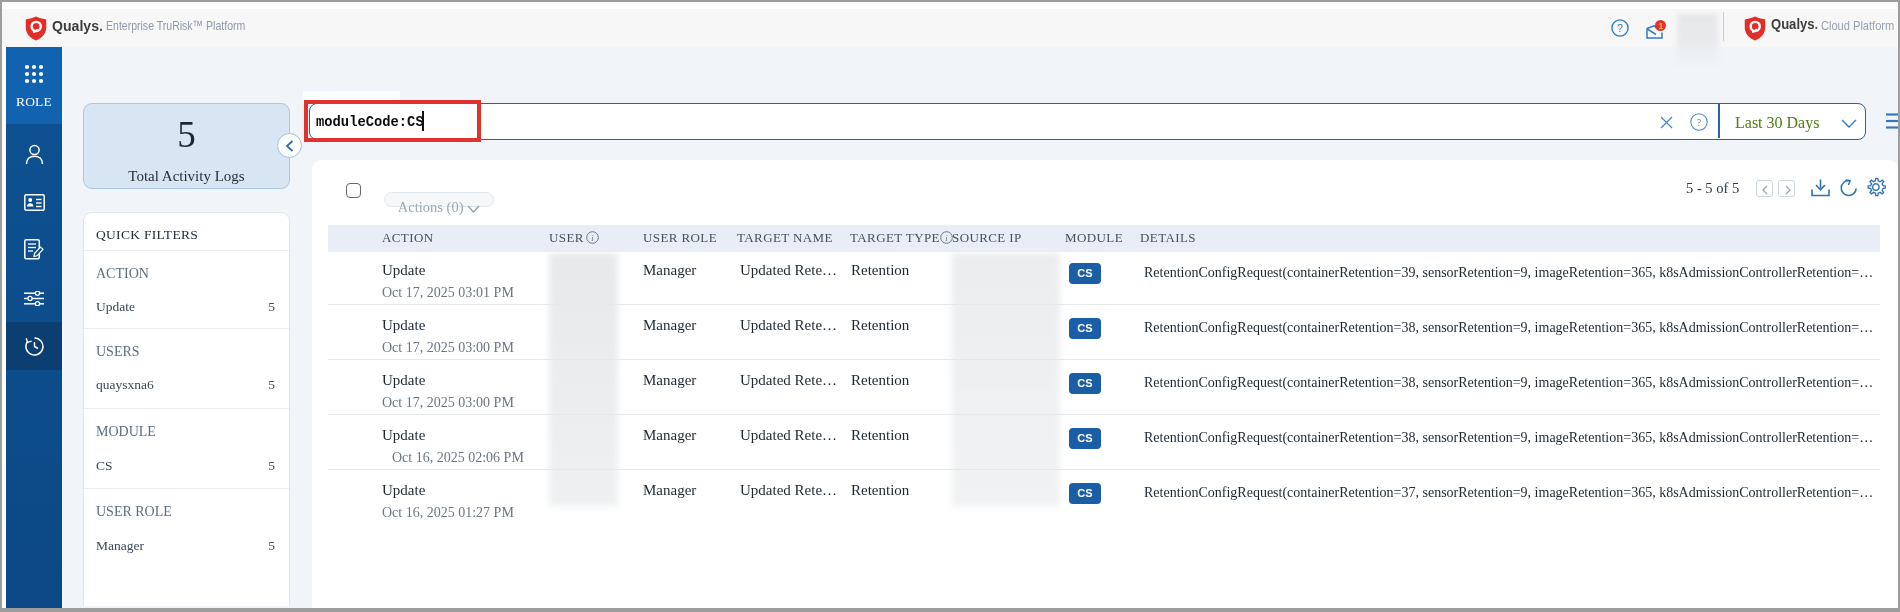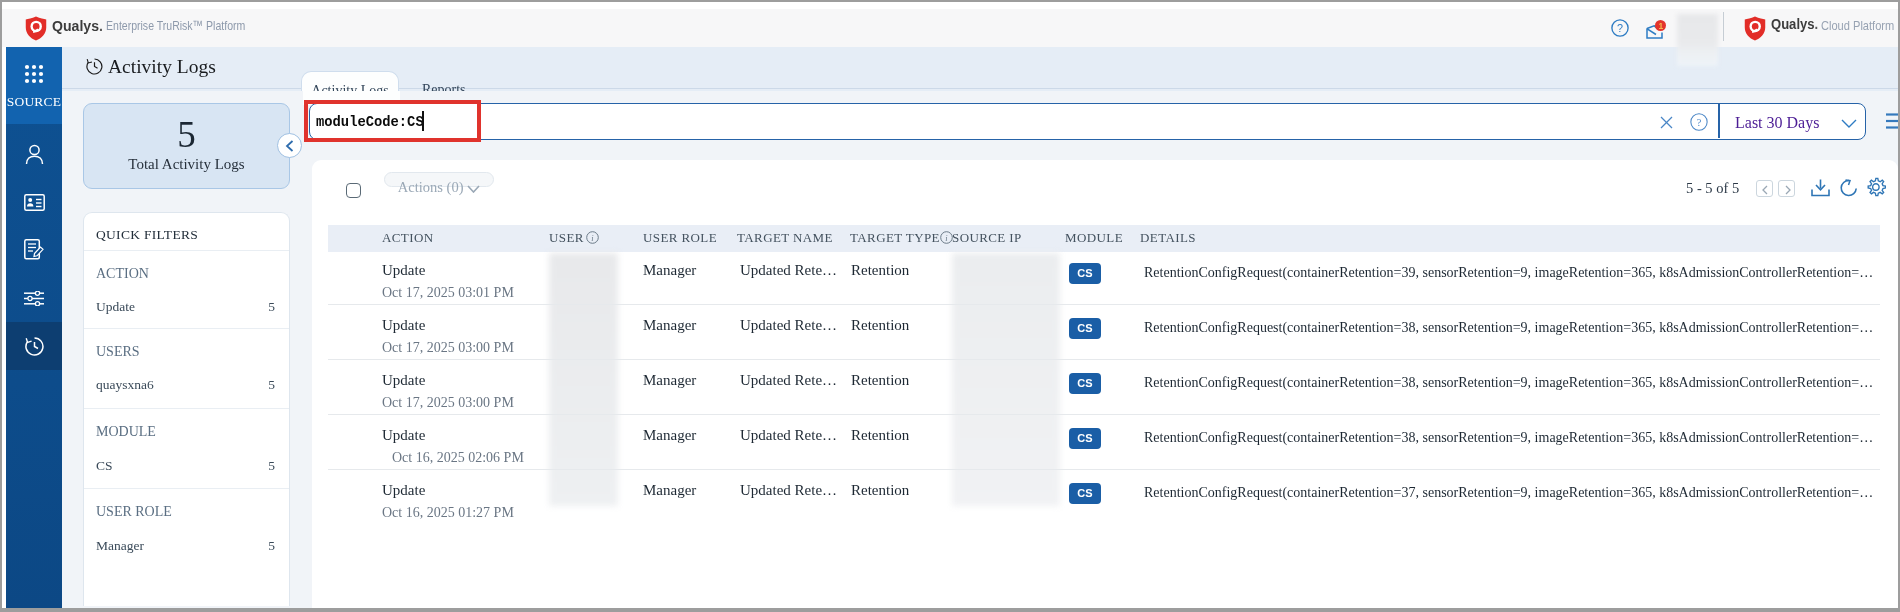--- a/index.html
+++ b/index.html
@@ -30,38 +30,38 @@
   .tab-reports { position:absolute; left:360px; top:35px; }
 
   
   .content { position:absolute; left:60px; top:92px; width:1836px; height:514px; }
 
   
   .searchbox { position:absolute; left:247px; top:9px; width:1557px; height:37px; background:#fff; border:1.5px solid #2663a8; border-radius:8px; }
   .search-divider { position:absolute; left:1408px; top:0; width:1.5px; height:34px; background:#2663a8; }
   .query { position:absolute; left:6px; top:10px; font-family:"Liberation Mono", monospace; font-size:15px; font-weight:bold; color:#0a0a0a; display:inline-block; transform:scaleX(0.92); transform-origin:left; }
   .redbox { position:absolute; left:242px; top:6px; width:177px; height:42px; border:4px solid #e0332d; }
-  .last30 { position:absolute; left:1425px; top:10px; font-size:16px; color:#4c1d95; }
+  .last30 { position:absolute; left:1425px; top:10px; font-size:16px; color:#4d7c0f; }
 
   
   .card5 { position:absolute; left:21px; top:9px; width:207px; height:86px; background:#d8e5f3; border:1px solid #a9c7e6; border-radius:9px; text-align:center; }
   .card5 .num { font-size:37px; color:#1b2733; margin-top:9px; }
-  .card5 .cap { font-size:15px; color:#27313c; margin-top:0; }
+  .card5 .cap { font-size:15px; color:#27313c; margin-top:12px; }
   .collapse-btn { position:absolute; left:215px; top:39px; width:25px; height:25px; background:#fff; border:1px solid #9fc0e2; border-radius:50%; }
   .filters { position:absolute; left:21px; top:118px; width:207px; height:394px; background:#fff; border:1px solid #dee6ee; border-radius:9px 9px 0 0; border-bottom:none; }
   .filters .hd { position:absolute; left:12px; top:14px; font-size:13.5px; color:#222e3a; letter-spacing:0.3px; }
   .filters .div { position:absolute; left:0; width:100%; height:1px; background:#e9eef3; }
   .sec-lbl { position:absolute; left:12px; font-size:14px; color:#5a6e82; }
   .sec-item { position:absolute; left:12px; font-size:13.5px; color:#3a4a59; }
   .sec-cnt { position:absolute; right:14px; font-size:13.5px; color:#3a4a59; }
 
   
   .tablewrap { position:absolute; left:250px; top:66px; width:1586px; height:448px; background:#fff; border-radius:9px 9px 0 0; }
   .chk { position:absolute; left:34px; top:23px; width:15px; height:15px; border:1.8px solid #5a6a76; border-radius:4px; background:#fff; }
-  .actions-btn { position:absolute; left:72px; top:12px; width:110px; height:15px; background:#f5f7f9; border:1px solid #e2e8ee; border-radius:10px; color:#9aa8b6; font-size:14.5px; text-align:center; line-height:29px; }
+  .actions-btn { position:absolute; left:72px; top:32px; width:110px; height:15px; background:#f5f7f9; border:1px solid #e2e8ee; border-radius:10px; color:#9aa8b6; font-size:14.5px; text-align:center; line-height:29px; }
   .pageinfo { position:absolute; left:1374px; top:20px; font-size:14.5px; color:#2c3947; }
   .pgbtn { position:absolute; top:20px; width:17px; height:17px; border:1px solid #ccd6de; border-radius:3px; background:#fff; }
 
   .thead { position:absolute; left:16px; top:65px; width:1552px; height:27px; background:#e9eef6; }
   .th { position:absolute; top:5px; font-size:13px; color:#44525f; letter-spacing:0.4px; }
   .row-main { position:absolute; font-size:15px; color:#1d2833; }
   .row-date { position:absolute; font-size:14px; color:#6a7684;text-align:right; }
   .badge { position:absolute; width:32px; height:21px; background:#1a5ea6; border-radius:4px; color:#fff; font-family:"Liberation Sans", sans-serif; font-size:11px; font-weight:bold; text-align:center; line-height:21px; }
   .det { left:832px; width:762px; white-space:nowrap; overflow:hidden; font-size:14px; }
   .rowsep { position:absolute; left:16px; width:1552px; height:1px; background:#e6e9ec; }
@@ -113,21 +113,21 @@
             <circle cx="10" cy="3" r="2.1"></circle>
             <circle cx="17" cy="3" r="2.1"></circle>
           <circle cx="3" cy="10" r="2.1"></circle>
             <circle cx="10" cy="10" r="2.1"></circle>
             <circle cx="17" cy="10" r="2.1"></circle>
           <circle cx="3" cy="17" r="2.1"></circle>
             <circle cx="10" cy="17" r="2.1"></circle>
             <circle cx="17" cy="17" r="2.1"></circle>
         </g>
       </svg>
-      <div class="lbl">SOURCE</div>
+      <div class="lbl">ROLE</div>
     </div>
     <div class="nav-item" style="top:83px">
       <svg class="abs" style="left:19px;top:14px" width="19" height="21" viewBox="0 0 19 21">
         <circle cx="9.5" cy="6" r="4.6" fill="none" stroke="#fff" stroke-width="1.5"></circle>
         <path d="M1.5 20 C1.5 14.8 5 12.2 9.5 12.2 C14 12.2 17.5 14.8 17.5 20" fill="none" stroke="#fff" stroke-width="1.5"></path>
       </svg>
     </div>
     <div class="nav-item" style="top:131px">
       <svg class="abs" style="left:18px;top:16px" width="21" height="17" viewBox="0 0 21 17">
         <rect x="0.8" y="0.8" width="19.4" height="15.4" rx="1.5" fill="none" stroke="#fff" stroke-width="1.5"></rect>
@@ -157,33 +157,20 @@
         <circle cx="13.5" cy="12.8" r="2.1" fill="#0d4c8b" stroke="#fff" stroke-width="1.3"></circle>
       </svg>
     </div>
     <div class="nav-item nav-sel" style="top:275px">
       <svg class="abs" style="left:19px;top:15px" width="19" height="19" viewBox="0 0 19 19">
         <path d="M9.5 1 A8.5 8.5 0 1 1 2.3 4.9" fill="none" stroke="#fff" stroke-width="1.5"></path>
         <path d="M1.2 1.2 L2.6 5.4 L6.6 4.2" fill="none" stroke="#fff" stroke-width="1.4"></path>
         <path d="M9.5 5 L9.5 9.5 L13 11.5" fill="none" stroke="#fff" stroke-width="1.5"></path>
       </svg>
     </div>
-  </div>
-  <div class="band1">
-    <div class="bandline"></div>
-    <svg class="abs" style="left:24px;top:11px" width="17" height="17" viewBox="0 0 20 20">
-      <path d="M10 1.2 A8.8 8.8 0 1 1 2.4 5.4" fill="none" stroke="#1a1a1a" stroke-width="1.4"></path>
-      <path d="M1.4 1.4 L2.7 5.8 L7 4.6" fill="none" stroke="#1a1a1a" stroke-width="1.3"></path>
-      <path d="M10 5 L10 10 L13.6 12" fill="none" stroke="#1a1a1a" stroke-width="1.4"></path>
-    </svg>
-    <div class="pagetitle">Activity Logs</div>
-    <div class="tab-active">
-        <span>Activity Logs</span>
-      </div>
-    <div class="tab-reports">Reports</div>
   </div>
   <div class="content">
     <div class="abs" style="left:241px;top:-3px;width:97px;height:14px;background:#fdfefe"></div>
     <div class="searchbox">
       <span class="query">moduleCode:CS</span>
       <div class="abs" style="left:112px;top:7px;width:2px;height:20px;background:#111"></div>
       <svg class="abs" style="left:1350px;top:12px" width="13" height="13" viewBox="0 0 13 13">
         <line x1="1" y1="1" x2="12" y2="12" stroke="#4a86c6" stroke-width="1.2"></line>
         <line x1="12" y1="1" x2="1" y2="12" stroke="#4a86c6" stroke-width="1.2"></line>
       </svg>

